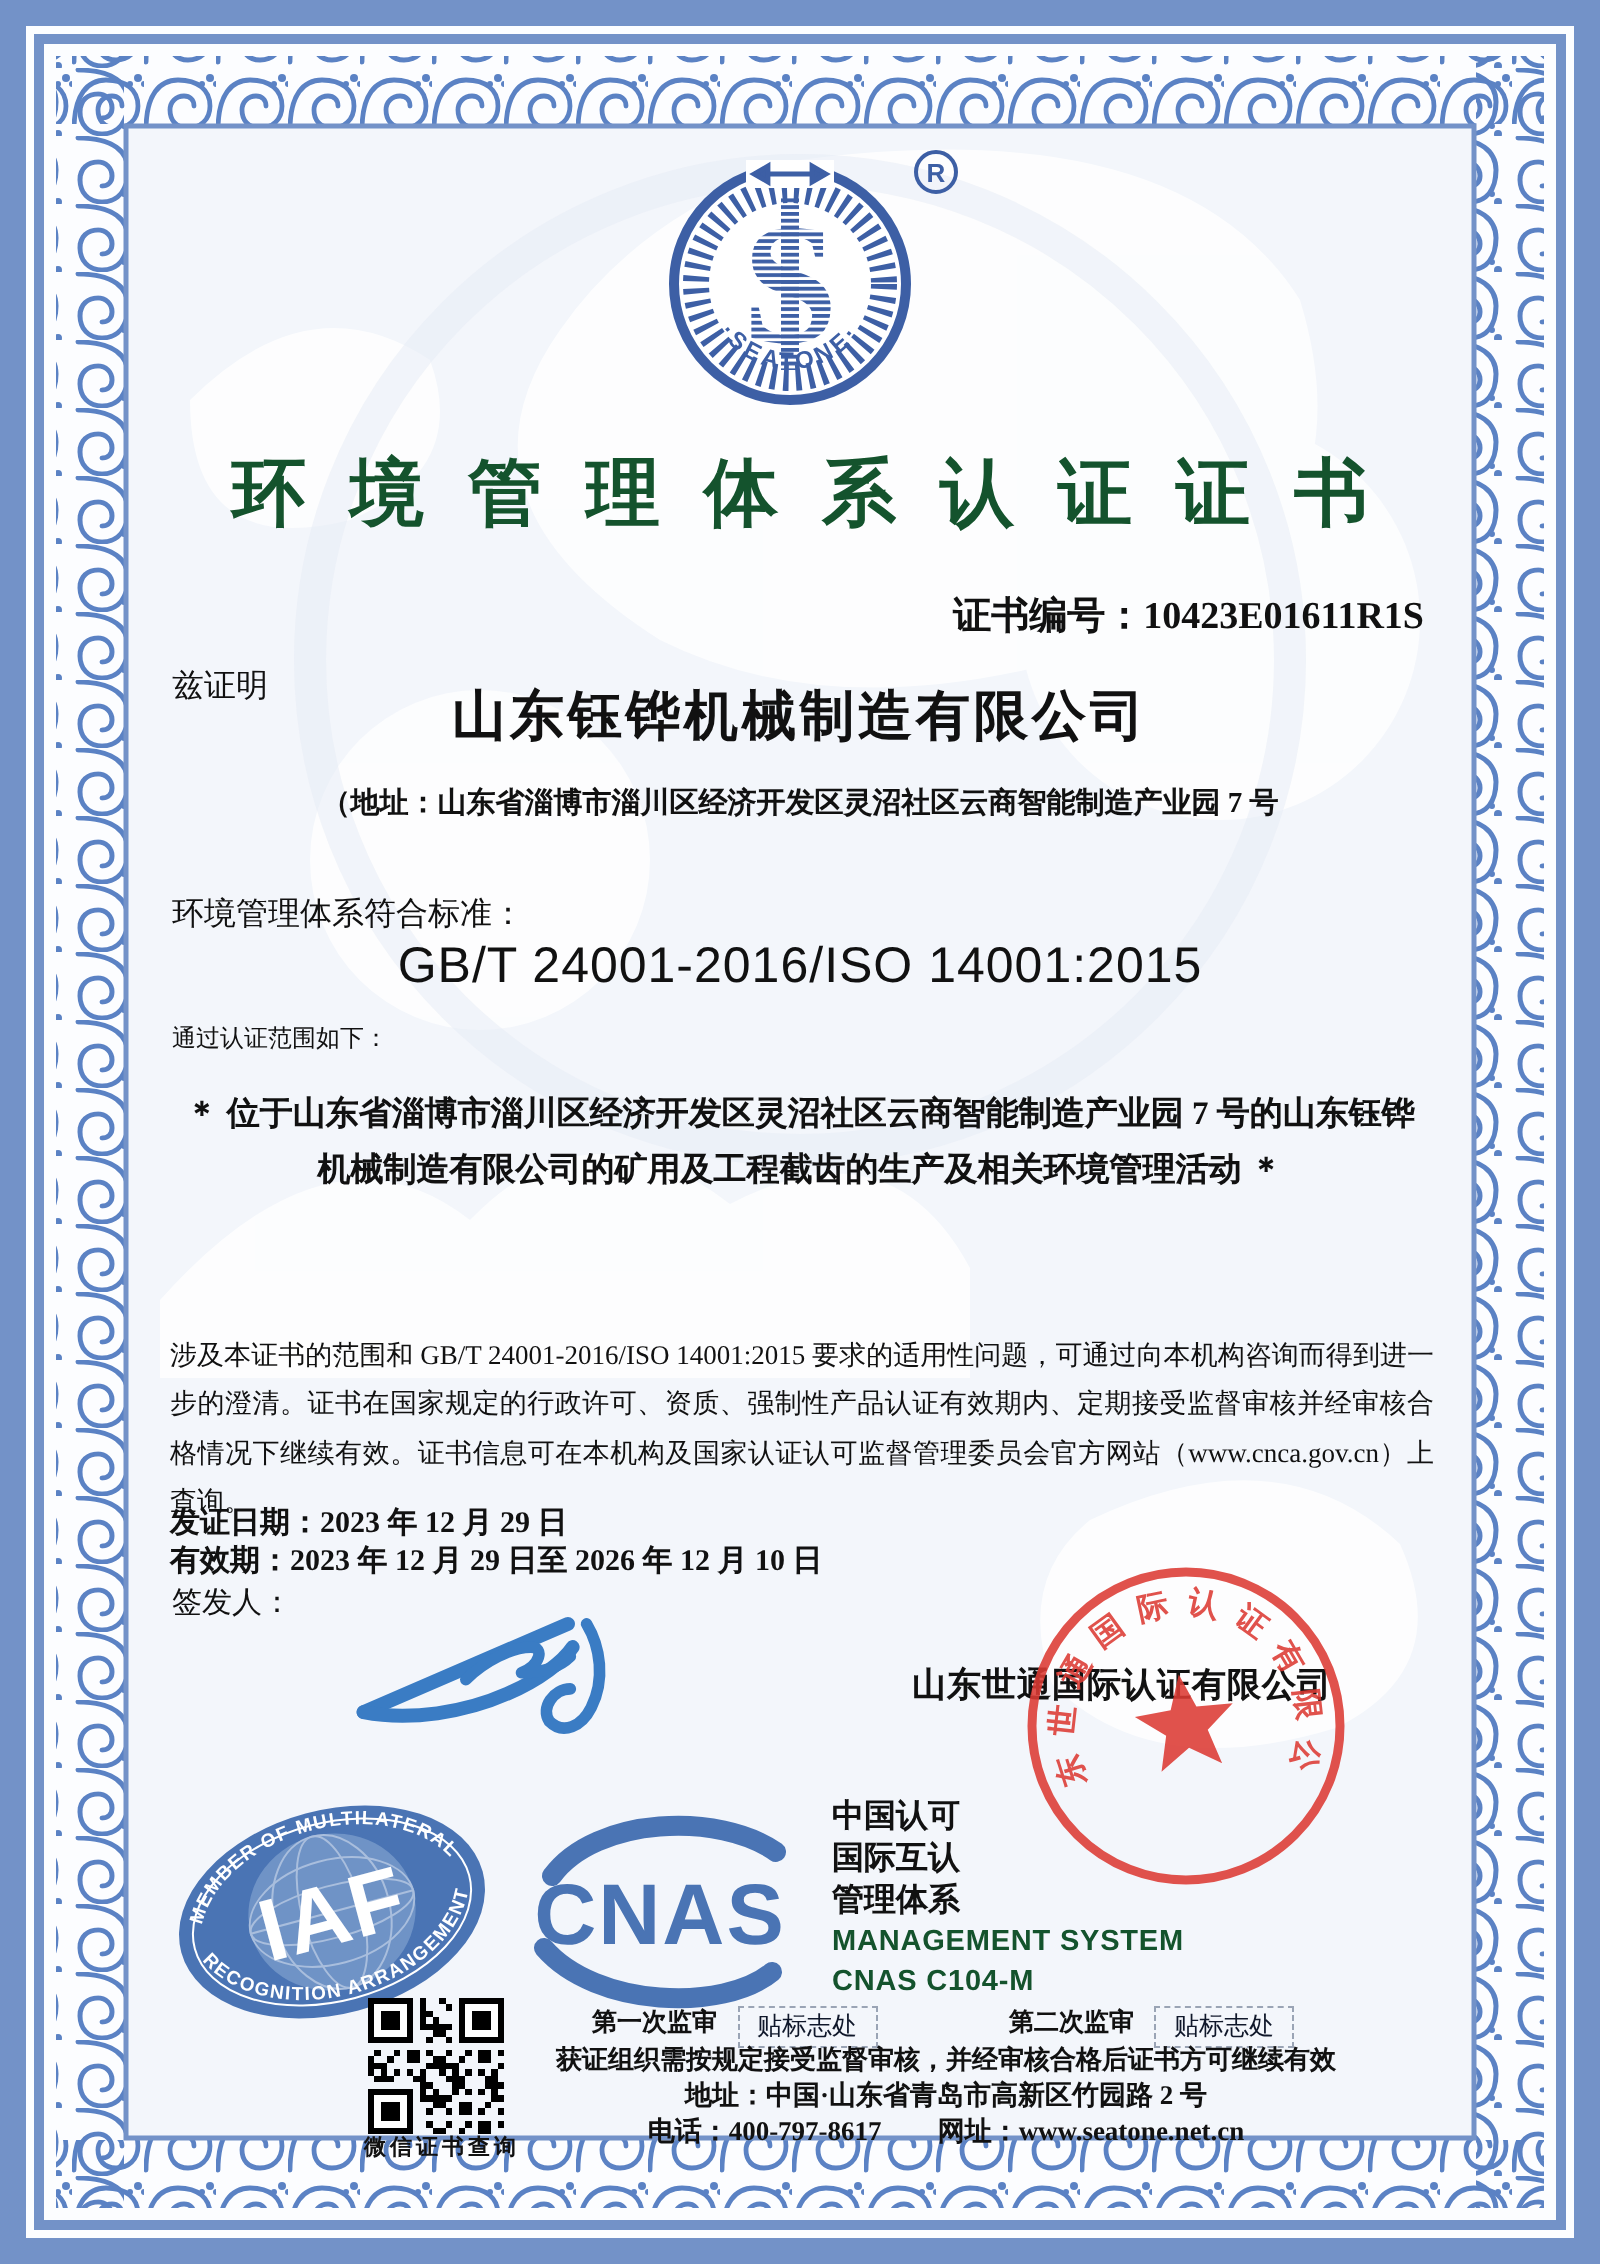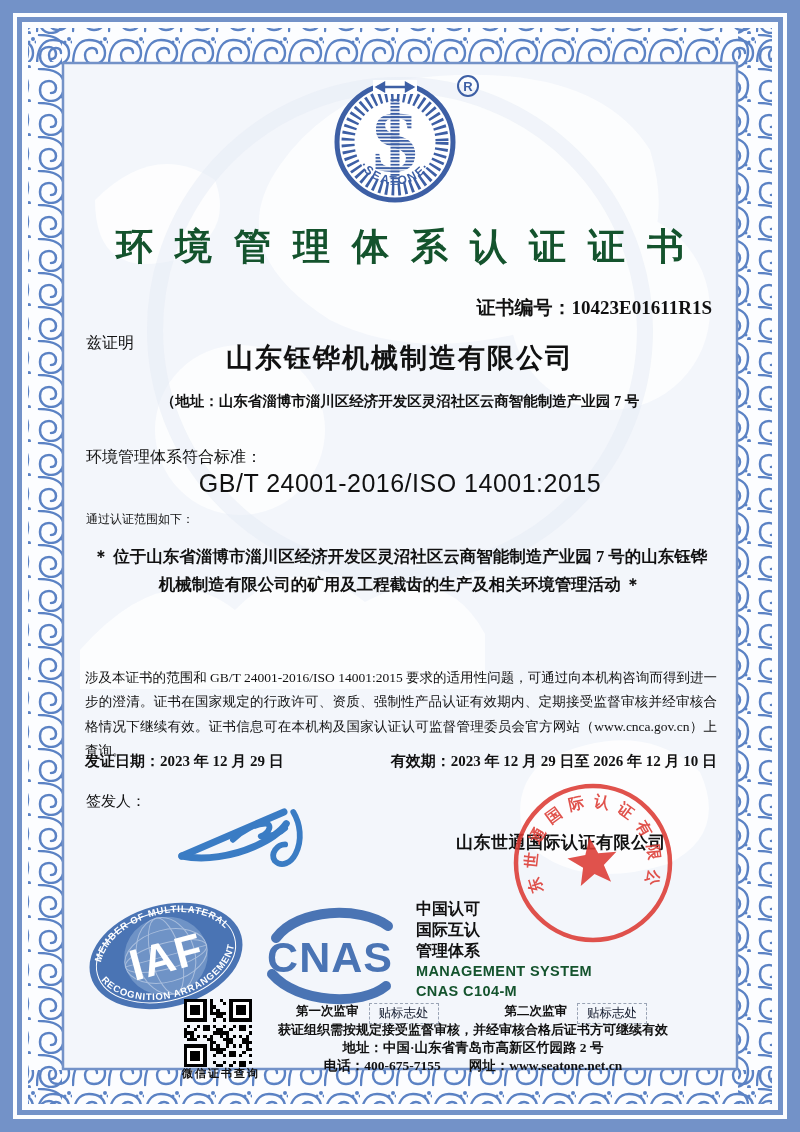--- a/index.html
+++ b/index.html
@@ -15,21 +15,21 @@
   .company{top:340px;font-size:27px;font-weight:bold;letter-spacing:2px;}
   .addr1{top:392px;font-size:14.5px;font-weight:bold;}
   .addr2{top:414px;font-size:14.5px;font-weight:bold;}
   .stdlabel{top:447px;left:86px;font-size:16px;}
   .stdvalue{top:469px;font-size:25px;font-family:"Liberation Sans","DejaVu Sans",sans-serif;letter-spacing:.5px;}
   .scopelabel{top:511px;left:86px;font-size:12px;}
   .scope1{top:546px;font-size:16.5px;font-weight:bold;}
   .scope2{top:574px;font-size:16.5px;font-weight:bold;}
   .legal{top:666px;left:85px;width:632px;font-size:13.5px;line-height:1.8;text-align:justify;}
   .daterow{top:752px;left:85px;width:632px;display:flex;justify-content:space-between;
-           font-size:15px;font-weight:bold;}
+           font-size:15px;font-weight:bold;flex-direction:column;}
   .signer{top:792px;left:86px;font-size:15px;}
   .sig{left:168px;top:798px;}
   .certifier{left:456px;top:831px;font-size:17px;font-weight:bold;letter-spacing:.5px;}
   .stamp{left:508px;top:778px;opacity:.88;}
   .iaf{left:78px;top:896px;}
   .cnas{left:256px;top:902px;}
   .accr{left:416px;top:898px;font-size:16px;font-weight:600;line-height:21px;}
   .accr .en{font-family:"Liberation Sans","DejaVu Sans",sans-serif;font-size:14.5px;
             font-weight:bold;letter-spacing:.4px;line-height:20px;color:#14532d;}
   .qr{left:184px;top:999px;}
@@ -319,17 +319,17 @@
     <div class="abs auditrow">
       <span class="lbl sp1">第一次监审</span>
       <span class="box">贴标志处</span>
       <span class="lbl sp2">第二次监审</span>
       <span class="box">贴标志处</span>
     </div>
 
     <div class="abs note">获证组织需按规定接受监督审核，并经审核合格后证书方可继续有效</div>
     <div class="abs footaddr">地址：中国·山东省青岛市高新区竹园路 2 号</div>
     <div class="abs footcontact">
-      <span>电话：400-675-7155</span><span class="gap"></span><span>网址：www.seatone.net.cn</span>
+      <span>电话：400-797-8617</span><span class="gap"></span><span>网址：www.seatone.net.cn</span>
     </div>
 
   </div>
 </div>
 
 </body></html>

